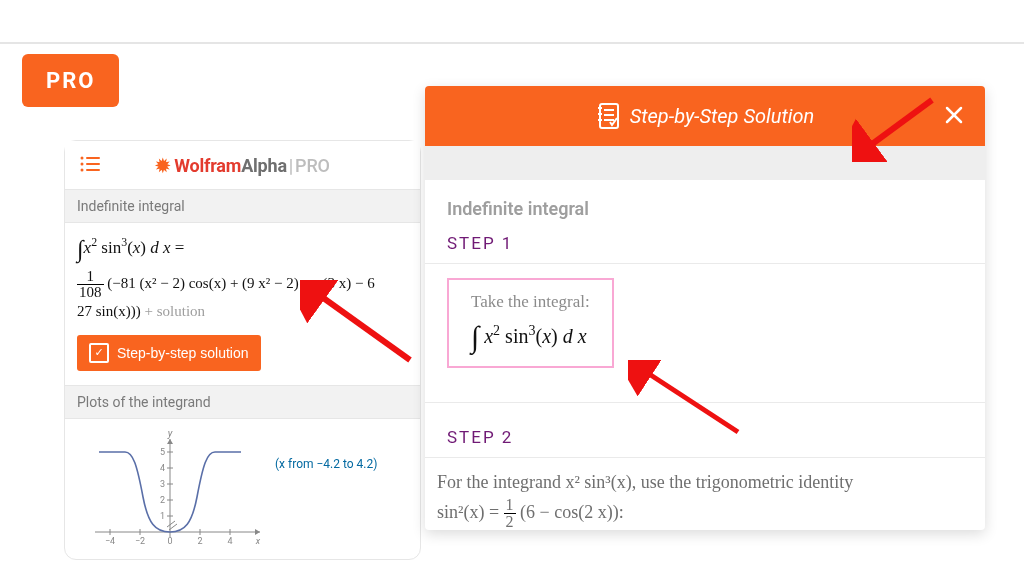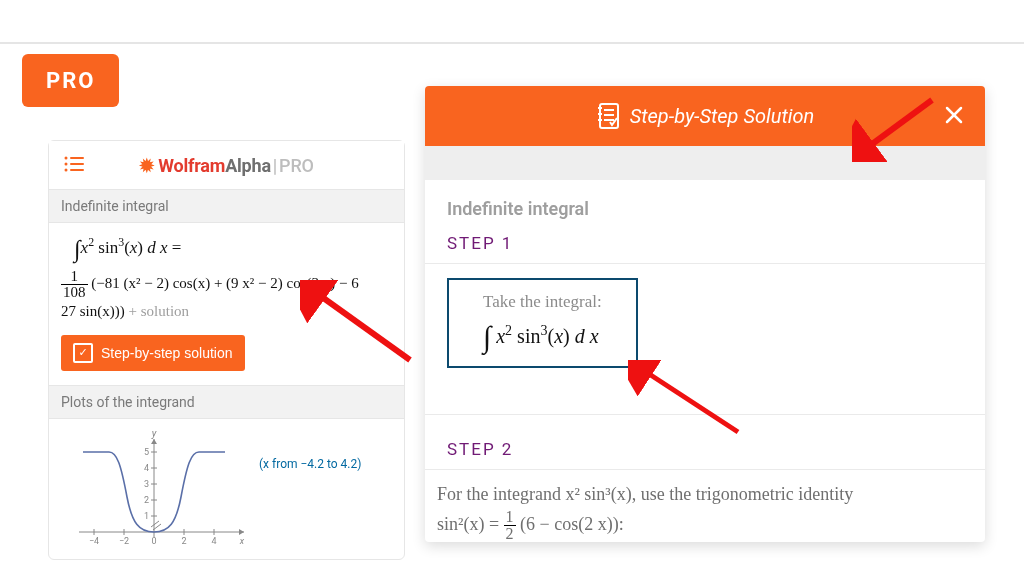--- a/index.html
+++ b/index.html
@@ -1,54 +1,54 @@
 <!DOCTYPE html>
 <html><head>
 <meta charset="utf-8">
 <style>
   html,body{margin:0;padding:0;width:1024px;height:576px;font-family:-apple-system,BlinkMacSystemFont,"Segoe UI",Roboto,Helvetica,Arial,sans-serif;background:#fff;overflow:hidden}
   .topline{position:absolute;left:0;right:0;top:42px;height:2px;background:#e5e5e5}
   
   .pro-badge{position:absolute;left:22px;top:54px;background:#f9641f;color:#fff;border-radius:6px;padding:14px 24px;font-weight:700;font-size:22px;letter-spacing:2px}
   
-  .wa-card{position:absolute;left:48px;top:140px;width:355px;background:#fff;border:1px solid #e6e6e6;border-radius:6px}
+  .wa-card{position:absolute;left:64px;top:140px;width:355px;background:#fff;border:1px solid #e6e6e6;border-radius:12px}
   .wa-header{display:flex;align-items:center;justify-content:center;height:48px;position:relative;background:#fff}
   .wa-ham{position:absolute;left:14px;top:14px;color:#f9641f}
   .wa-ham svg{display:block}
   .wa-brand{font-size:18px;font-weight:700;letter-spacing:-.2px}
   .wa-brand .wolf{color:#e33b2e}
   .wa-brand .alpha{color:#6f6f6f}
   .wa-brand .pipe{color:#bdbdbd;font-weight:500;margin:0 2px}
   .wa-brand .pro{color:#bdbdbd;font-weight:500}
   .wa-brand .star{color:#f9641f;margin-right:4px}
   .section-h{background:#f2f2f2;color:#7a7a7a;font-size:14px;padding:8px 12px;border-top:1px solid #e6e6e6;border-bottom:1px solid #e6e6e6}
   .wa-body{padding:10px 12px 14px}
   .math{font-family:"Times New Roman",Times,serif;color:#111}
   .frac{display:inline-block;text-align:center;vertical-align:middle;line-height:1}
   .frac .n{display:block;border-bottom:1px solid #000;padding:0 2px}
   .frac .d{display:block;padding:0 2px}
   .integ{font-size:24px;vertical-align:-4px}
   .sup{font-size:.7em;vertical-align:super}
-  .wa-line1{font-size:17px;margin:2px 13px 6px}
+  .wa-line1{font-size:17px;margin:2px 0 6px}
   .wa-line2{font-size:15px;line-height:1.55}
   .const{color:#9e9e9e}
   .step-btn{margin-top:12px;display:inline-flex;align-items:center;gap:8px;background:#f9641f;color:#fff;border:none;border-radius:3px;padding:8px 12px;font-size:14px;cursor:pointer}
   .step-btn .chk{width:16px;height:16px;border:2px solid #fff;border-radius:2px;display:flex;align-items:center;justify-content:center;font-size:11px;line-height:1}
   .plots{padding:8px 10px 12px;display:flex;align-items:flex-start;gap:10px}
   .plot-note{color:#0369a1;font-size:12px;margin-top:30px}
   
   .ss-card{position:absolute;left:425px;top:86px;width:560px;background:#fff;border-radius:4px;box-shadow:0 4px 14px rgba(0,0,0,.14);overflow:hidden}
   .ss-header{background:#f9641f;color:#fff;height:60px;display:flex;align-items:center;justify-content:center;position:relative;font-style:italic;font-size:20px}
   .ss-header .doc-icon{margin-right:10px}
   .ss-close{position:absolute;right:18px;top:16px;width:26px;height:26px;cursor:pointer;color:#fff;display:flex;align-items:center;justify-content:center}
   .ss-subhead{background:#eeeeee;height:34px}
   .ss-body{padding:0}
   .ss-section-title{color:#9e9e9e;font-weight:600;font-size:18px;padding:18px 22px 14px}
   .ss-steplabel{color:#701a75;letter-spacing:2px;font-size:17px;padding:0 22px 10px;border-bottom:1px solid #eaeaea}
-  .ss-stepbox{margin:14px 0 12px 22px;border:2px solid #0c4a6e;display:inline-block;padding:12px 34px;max-width:86%}
+  .ss-stepbox{margin:14px 0 0 22px;border:2px solid #f9a8d4;display:inline-block;padding:12px 22px;max-width:86%}
   .ss-stepbox .ti{color:#8b8b8b;font-size:17px;margin-bottom:8px;font-family:"Times New Roman",Times,serif}
   .ss-integral{font-size:20px}
   .ss-sep{height:34px}
   .ss-text{color:#6f6f6f;font-family:"Times New Roman",Times,serif;font-size:18px;padding:10px 12px 0;line-height:1.6}
   
   .arrow{position:absolute;pointer-events:none}
   
   svg{display:block}
 </style>
 </head>

